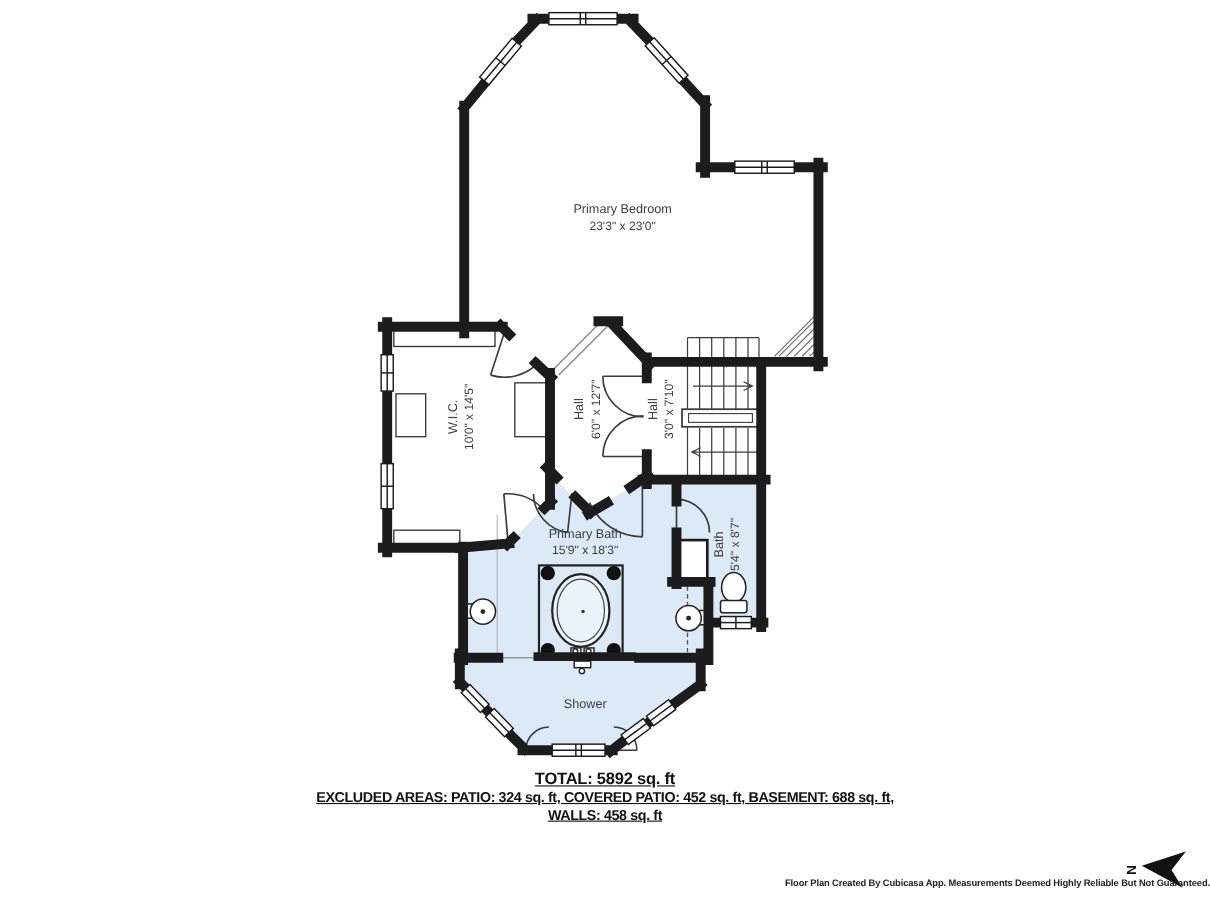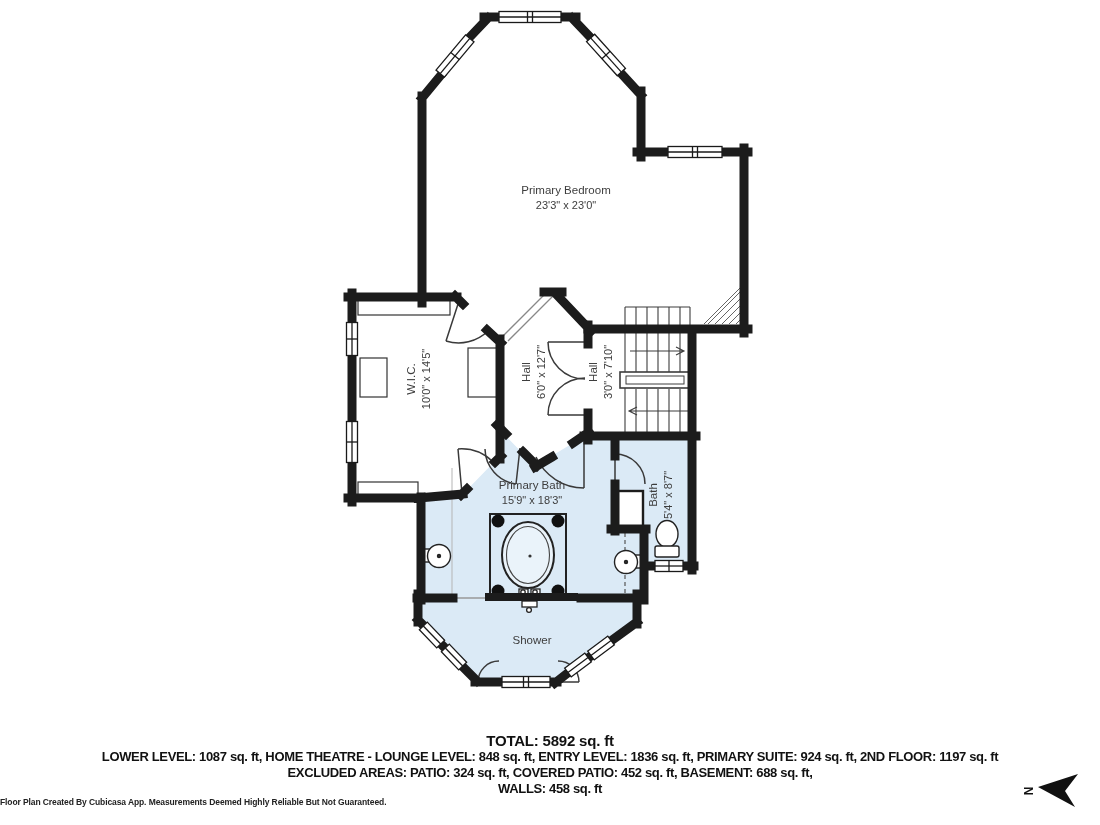--- a/index.html
+++ b/index.html
@@ -5,21 +5,21 @@
   html,body{margin:0;padding:0;background:#fff;}
   body{width:1100px;height:825px;position:relative;overflow:hidden;
        font-family:"Liberation Sans","DejaVu Sans",sans-serif;}
   #plan-wrap{position:absolute;left:0;top:0;width:1100px;height:808px;}
   svg text{font-family:"Liberation Sans","DejaVu Sans",sans-serif;}
   .room-name{font-size:11.5px;fill:#3d3d3d;}
   .room-dims{font-size:11px;fill:#3d3d3d;}
   .summary{position:absolute;left:0;width:1100px;text-align:center;color:#111;}
   .summary .total{font-size:15px;font-weight:700;letter-spacing:-0.2px;}
   .summary .line{font-size:13px;font-weight:700;letter-spacing:-0.35px;line-height:16px;}
-  .footer-note{position:absolute;left:0;top:797px;width:1100px;text-align:left;
+  .footer-note{position:absolute;left:0;top:797px;width:1100px;text-align:right;
                font-size:8.5px;font-weight:700;color:#222;letter-spacing:-0.1px;}
 </style>
 </head>
 <body>
 
 <div id="plan-wrap">
 <svg width="1100" height="825" viewBox="0 0 1100 825">
 
   <g>
     <polygon fill="#dbeaf6" points="
@@ -234,20 +234,19 @@
     <text class="room-name" x="532" y="644" text-anchor="middle">Shower</text>
   </g>
 
   <g>
     <polygon fill="#111" points="1038,787 1078,774 1065,791 1075,807"></polygon>
     <text transform="translate(1033,791) rotate(-90)" font-size="12" font-weight="700" fill="#111" text-anchor="middle">N</text>
   </g>
 </svg>
 </div>
 
-<div class="summary" style="top:732px;">
+<div class="summary" style="top:700px;text-decoration:underline;">
   <div class="total">TOTAL: 5892 sq. ft</div>
-  <div class="line">LOWER LEVEL: 1087 sq. ft, HOME THEATRE - LOUNGE LEVEL: 848 sq. ft, ENTRY LEVEL: 1836 sq. ft, PRIMARY SUITE: 924 sq. ft, 2ND FLOOR: 1197 sq. ft</div>
   <div class="line">EXCLUDED AREAS: PATIO: 324 sq. ft, COVERED PATIO: 452 sq. ft, BASEMENT: 688 sq. ft,</div>
   <div class="line">WALLS: 458 sq. ft</div>
 </div>
 
 <div class="footer-note">Floor Plan Created By Cubicasa App. Measurements Deemed Highly Reliable But Not Guaranteed.</div>
 
 </body></html>

